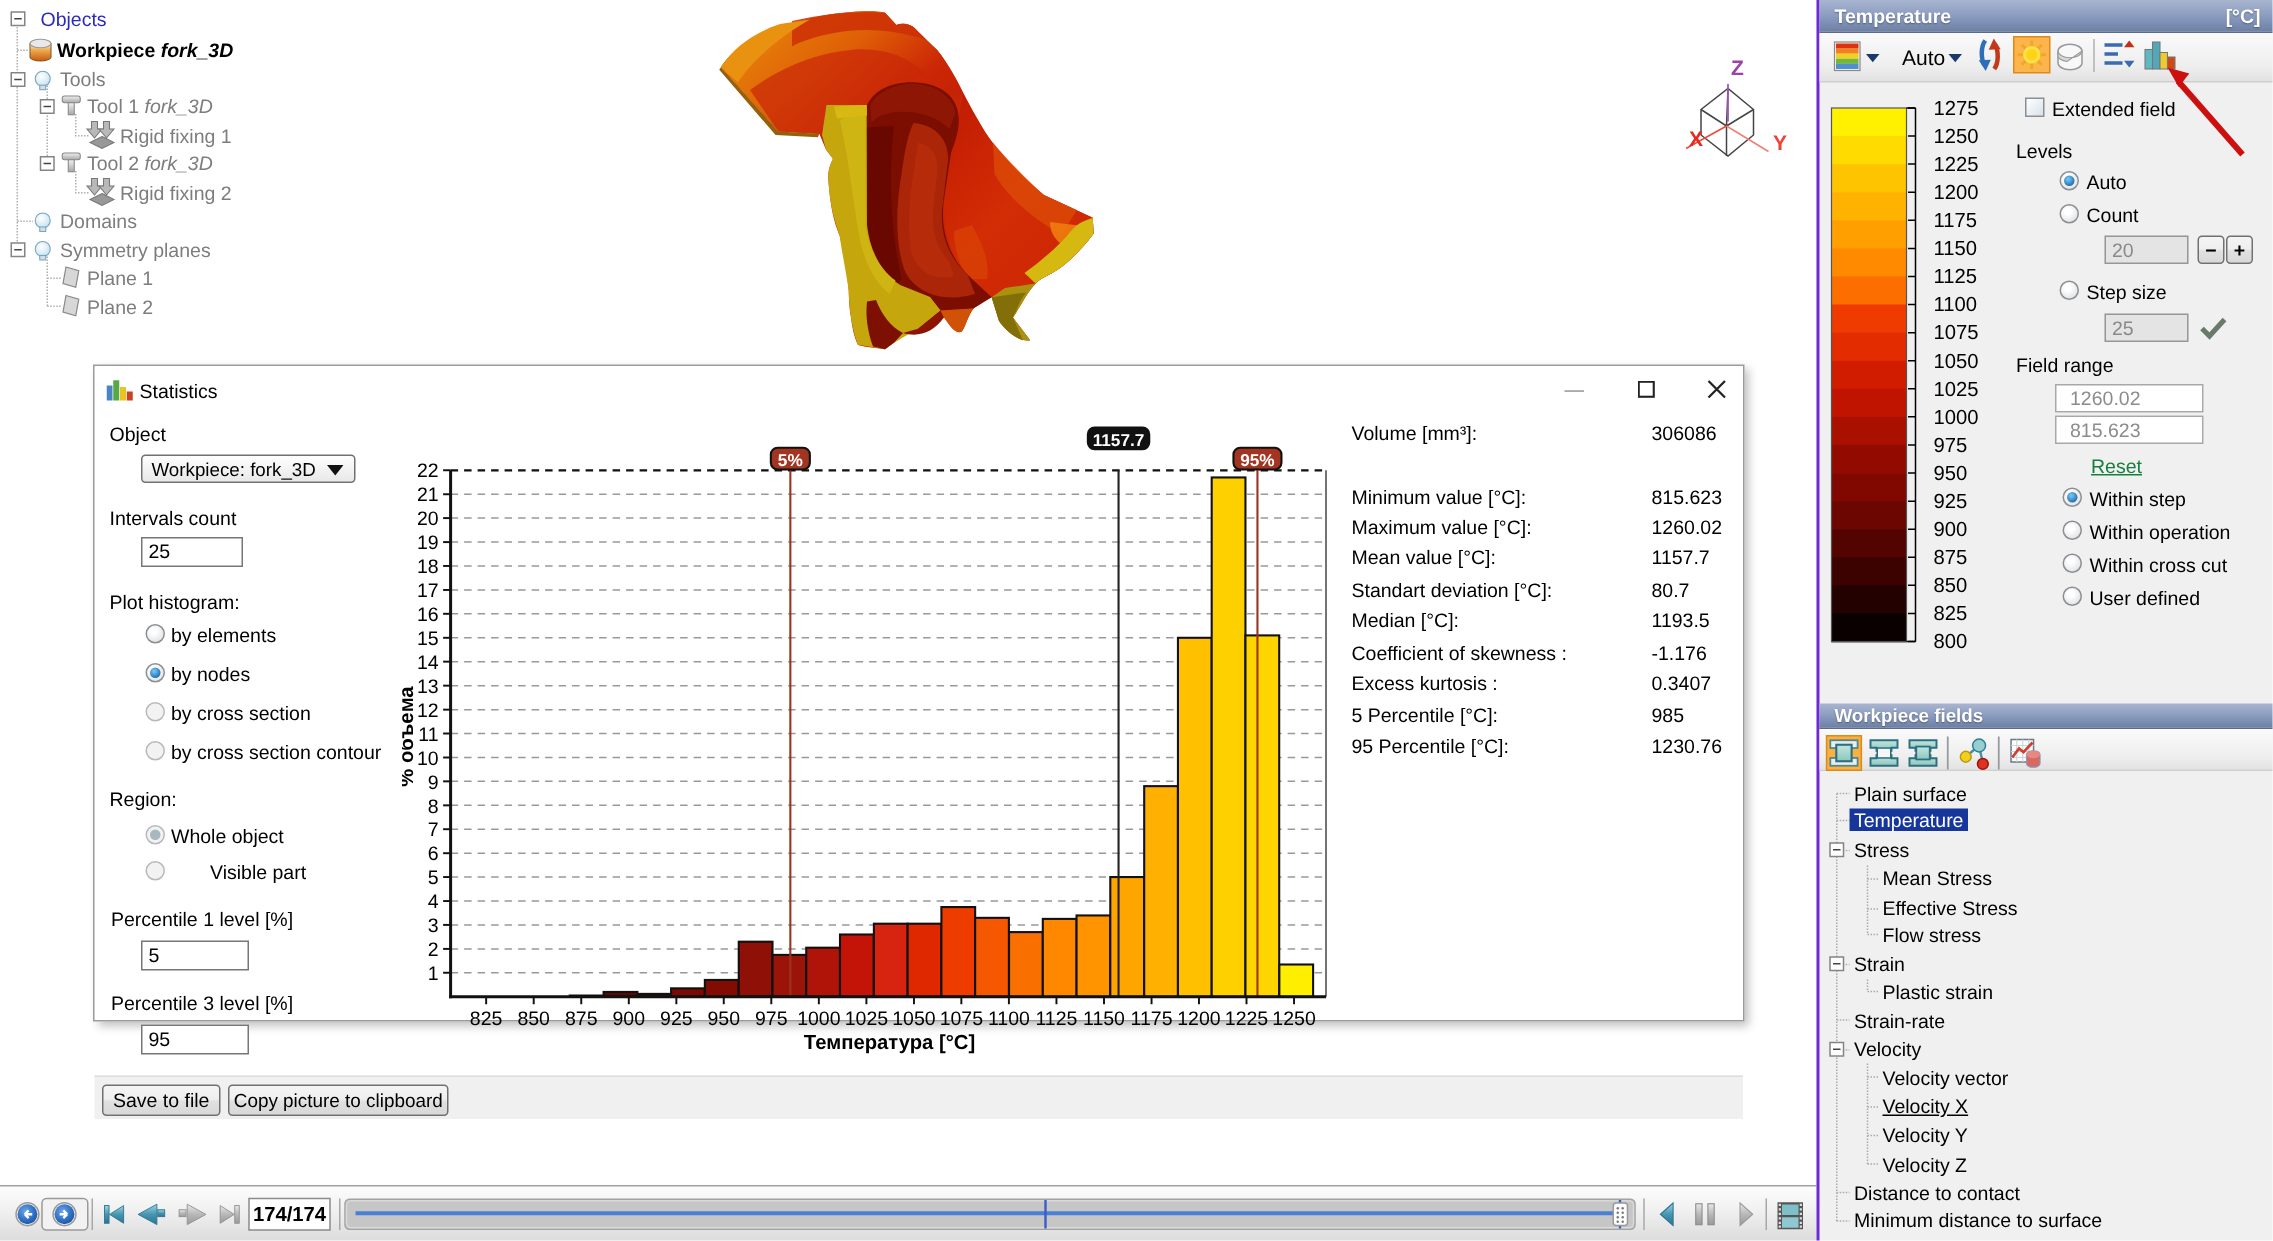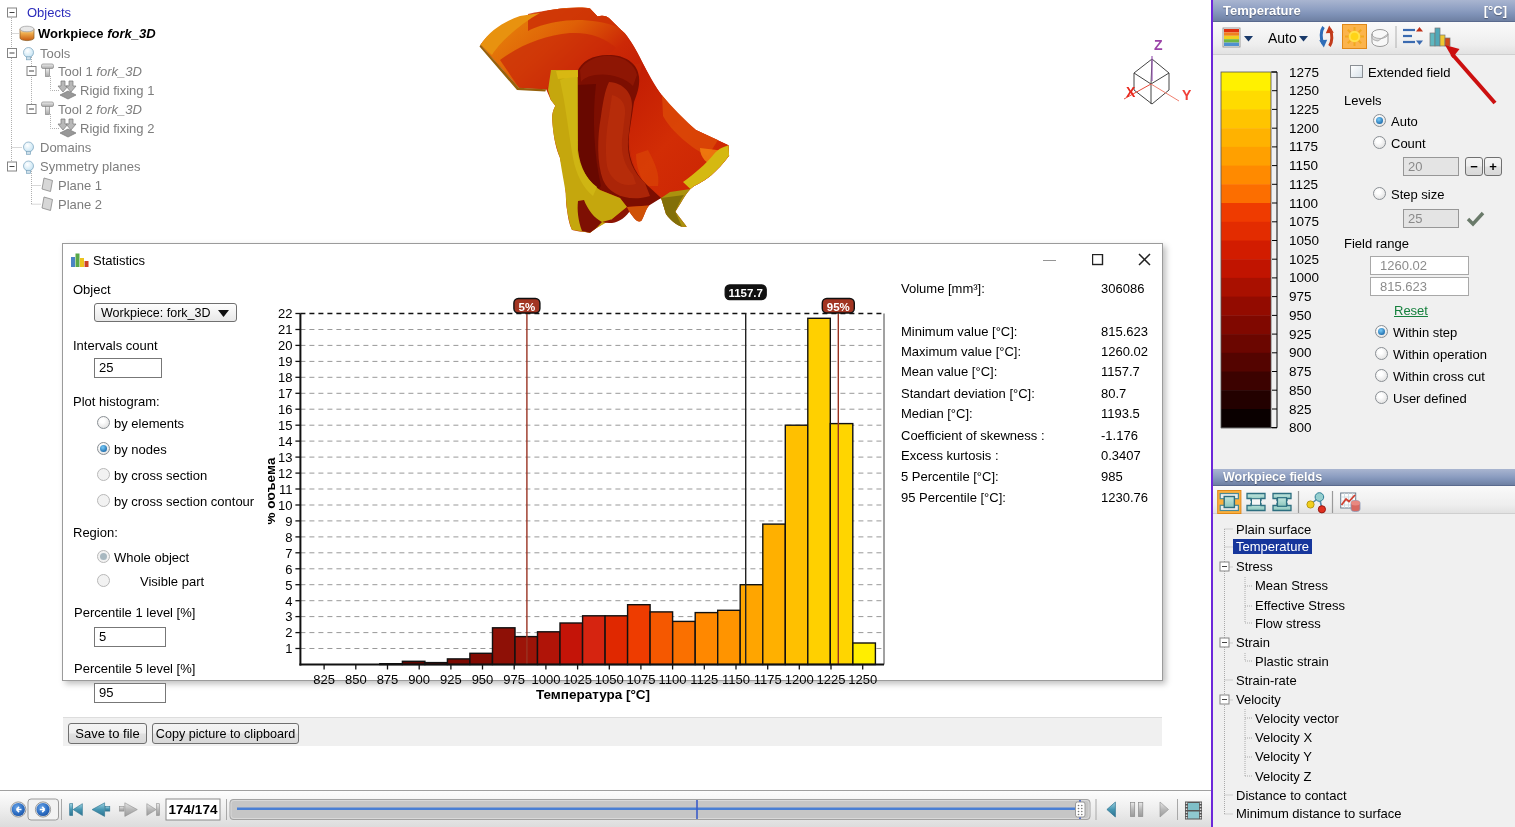--- a/index.html
+++ b/index.html
@@ -564,21 +564,21 @@
 <div class="rlabel" style="left:20px;top:539px;background:#16369c;color:#fff;padding:0 3px;font-size:13px;">Temperature</div>
 <div class="rlabel" style="left:23px;top:559px;font-size:13px;">Stress</div>
 <div class="rlabel" style="left:42px;top:578px;font-size:13px;">Mean Stress</div>
 <div class="rlabel" style="left:42px;top:598px;font-size:13px;">Effective Stress</div>
 <div class="rlabel" style="left:42px;top:616px;font-size:13px;">Flow stress</div>
 <div class="rlabel" style="left:23px;top:635px;font-size:13px;">Strain</div>
 <div class="rlabel" style="left:42px;top:654px;font-size:13px;">Plastic strain</div>
 <div class="rlabel" style="left:23px;top:673px;font-size:13px;">Strain-rate</div>
 <div class="rlabel" style="left:23px;top:692px;font-size:13px;">Velocity</div>
 <div class="rlabel" style="left:42px;top:711px;font-size:13px;">Velocity vector</div>
-<div class="rlabel" style="left:42px;top:730px;font-size:13px;">Velocity X</div>
+<div class="rlabel" style="left:42px;top:730px;font-size:13px;text-decoration:underline;">Velocity X</div>
 <div class="rlabel" style="left:42px;top:749px;font-size:13px;">Velocity Y</div>
 <div class="rlabel" style="left:42px;top:769px;font-size:13px;">Velocity Z</div>
 <div class="rlabel" style="left:23px;top:788px;font-size:13px;">Distance to contact</div>
 <div class="rlabel" style="left:23px;top:806px;font-size:13px;">Minimum distance to surface</div>
   </div>
 <div id="dialog">
 
 <svg width="18" height="16" style="position:absolute;left:8px;top:8px">
   <rect x="0" y="5" width="4" height="10" fill="#4a84c4"></rect>
       <rect x="4.5" y="1.5" width="4" height="13.5" fill="#58a848"></rect>
@@ -611,21 +611,21 @@
     <div class="dlglabel gray" style="left:51px;top:224px;">by cross section</div>
 <div class="radio dis" style="left:34px;top:250px;"></div>
     <div class="dlglabel gray" style="left:51px;top:250px;">by cross section contour</div>
 <div class="dlglabel gray" style="left:10px;top:281px;">Region:</div>
 <div class="radio dis sel" style="left:34px;top:306px;"></div>
     <div class="dlglabel gray" style="left:51px;top:306px;">Whole object</div>
 <div class="radio dis" style="left:34px;top:330px;"></div>
     <div class="dlglabel gray" style="left:51px;top:330px;margin-left:26px;">Visible part</div>
 <div class="dlglabel" style="left:11px;top:361px;">Percentile 1 level [%]</div>
 <div class="dlginput" style="left:31px;top:383px;width:72px;height:20px;line-height:18px;">5</div>
-<div class="dlglabel" style="left:11px;top:417px;">Percentile 5 level [%]</div>
+<div class="dlglabel" style="left:11px;top:417px;">Percentile 3 level [%]</div>
 <div class="dlginput" style="left:31px;top:439px;width:72px;height:20px;line-height:18px;">95</div>
 
 <div style="position:absolute;left:0;top:473px;width:100%;height:29px;background:#f0f0f0;border-top:1px solid #ddd;"></div>
 <div class="btn" style="left:5px;top:479px;width:79px;height:21px;line-height:20px;">Save to file</div>
 <div class="btn" style="left:89px;top:479px;width:147px;height:21px;line-height:20px;font-size:12.6px;">Copy picture to clipboard</div>
 <svg width="850" height="470" style="position:absolute;left:205px;top:0" viewBox="205 0 850 470">
 <line x1="237.4" y1="404.5" x2="821" y2="404.5" stroke="#999" stroke-width="1" stroke-dasharray="5,4"></line>
 <line x1="237.4" y1="388.6" x2="821" y2="388.6" stroke="#999" stroke-width="1" stroke-dasharray="5,4"></line>
 <line x1="237.4" y1="372.6" x2="821" y2="372.6" stroke="#999" stroke-width="1" stroke-dasharray="5,4"></line>
 <line x1="237.4" y1="356.7" x2="821" y2="356.7" stroke="#999" stroke-width="1" stroke-dasharray="5,4"></line>

